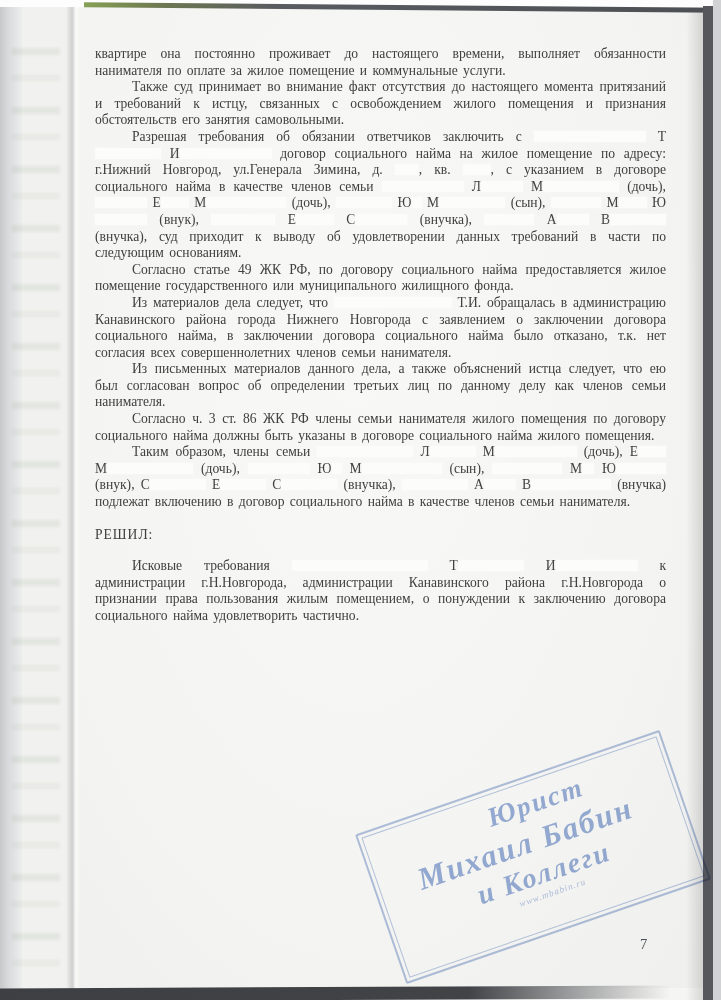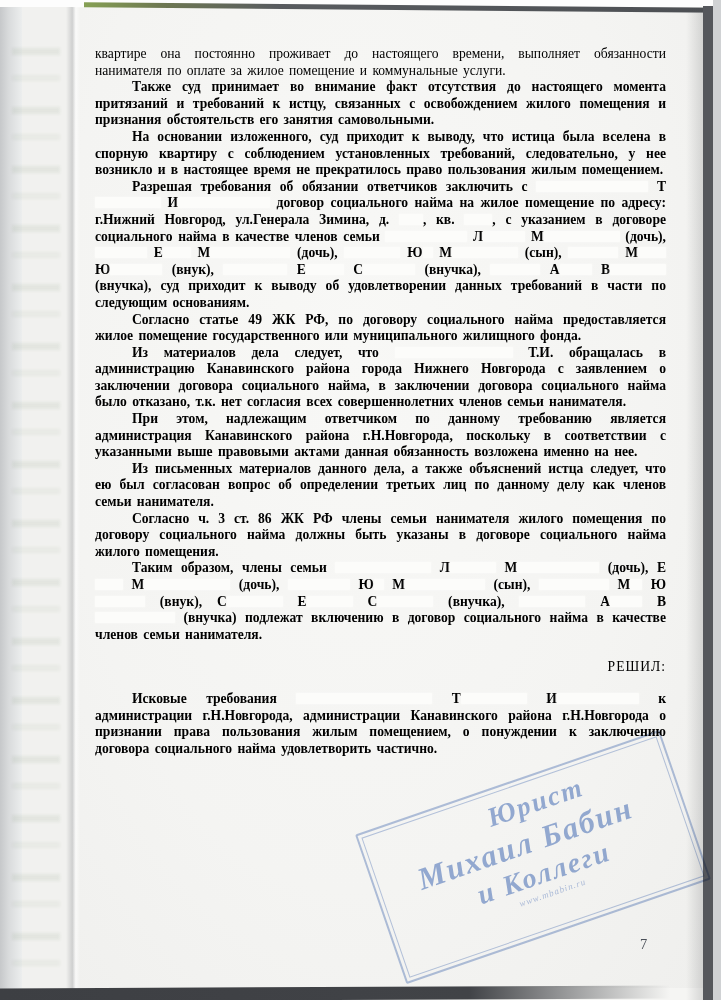--- a/index.html
+++ b/index.html
@@ -20,25 +20,25 @@
   .edge-right-shadow{position:absolute;left:686px;top:8px;width:17px;height:992px;
         background:linear-gradient(90deg,rgba(70,72,76,0) 0%,rgba(70,72,76,.18) 100%);}
   .edge-right-dark{position:absolute;left:703px;top:6px;width:10px;height:994px;background:#55575c;}
   .edge-right-light{position:absolute;left:713px;top:0;width:8px;height:1000px;background:#d0d2d4;}
   .edge-bottom-dark{position:absolute;left:0px;top:987px;width:670px;height:13px;transform:rotate(-.25deg);
         background:linear-gradient(90deg,#3d3f43 0%,#414347 70%,rgba(65,67,71,0) 100%);}
   .paper-light{position:absolute;left:72px;top:8px;width:631px;height:980px;
         background:radial-gradient(ellipse at 45% 35%,#f8f8f6 0%,#f4f4f2 60%,#efefed 100%);}
   
   .flow{position:absolute;left:95px;top:46px;width:571px;
-        font-size:13.6px;line-height:16.6px;color:#000000;text-align:justify;
+        font-size:13.6px;line-height:16.6px;color:#404040;text-align:justify;
         word-spacing:.14em;}
   .para{margin:0;}
-  .para.indent{text-indent:37px;font-weight:bold;}
-  .para.center{text-align:right;text-indent:0;letter-spacing:1px;}
+  .para.indent{text-indent:37px;}
+  .para.center{text-align:left;text-indent:0;letter-spacing:1px;}
   .redact{display:inline-block;height:11px;background:#fcfcfa;border-radius:1px;
         box-shadow:0 0 3px rgba(252,252,250,.95);margin-bottom:-1px;}
   .pagenum{position:absolute;left:640px;top:936px;font-size:14.5px;color:#4a4f58;}
   
   .stamp{position:absolute;left:372px;top:778px;width:318px;height:154px;
         transform:rotate(-19deg);border:2px solid rgba(118,148,203,.55);
         mix-blend-mode:multiply;border-radius:2px;}
   .stamp-inner{position:absolute;left:3px;top:3px;right:3px;bottom:3px;
         border:1px solid rgba(118,148,203,.5);text-align:center;overflow:visible;}
   .stamp-t{font-style:italic;font-weight:bold;color:rgba(124,154,209,.78);
@@ -61,25 +61,23 @@
   <div class="edge-top-white"></div>
   <div class="edge-top-line"></div>
   <div class="edge-right-shadow"></div>
   <div class="edge-right-dark"></div>
   <div class="edge-right-light"></div>
   <div class="edge-bottom-dark"></div>
 
   <div class="flow">
       <p class="para">квартире она постоянно проживает до настоящего времени, выполняет обязанности нанимателя по оплате за жилое помещение и коммунальные услуги.</p>
       <p class="para indent">Также суд принимает во внимание факт отсутствия до настоящего момента притязаний и требований к истцу, связанных с освобождением жилого помещения и признания обстоятельств его занятия самовольными.</p>
-      <p class="para indent">На основании изложенного, суд приходит к выводу, что истица была вселена в спорную квартиру с соблюдением установленных требований, следовательно, у нее возникло и в настоящее время не прекратилось право пользования жилым помещением.</p>
       <p class="para indent">Разрешая требования об обязании ответчиков заключить с <span class="redact" style="width: 112px;"></span> Т<span class="redact" style="width: 66px;"></span> И<span class="redact" style="width: 92px;"></span> договор социального найма на жилое помещение по адресу: г.Нижний Новгород, ул.Генерала Зимина, д. <span class="redact" style="width: 24px;"></span>, кв. <span class="redact" style="width: 28px;"></span>, с указанием в договоре социального найма в качестве членов семьи <span class="redact" style="width: 82px;"></span> Л<span class="redact" style="width: 42px;"></span> М<span class="redact" style="width: 76px;"></span> (дочь), <span class="redact" style="width: 52px;"></span> Е<span class="redact" style="width: 28px;"></span> М<span class="redact" style="width: 80px;"></span> (дочь), <span class="redact" style="width: 56px;"></span> Ю<span class="redact" style="width: 10px;"></span> М<span class="redact" style="width: 66px;"></span> (сын), <span class="redact" style="width: 50px;"></span> М<span class="redact" style="width: 28px;"></span> Ю<span class="redact" style="width: 52px;"></span> (внук), <span class="redact" style="width: 64px;"></span> Е<span class="redact" style="width: 38px;"></span> С<span class="redact" style="width: 52px;"></span> (внучка), <span class="redact" style="width: 50px;"></span> А<span class="redact" style="width: 32px;"></span> В<span class="redact" style="width: 56px;"></span> (внучка), суд приходит к выводу об удовлетворении данных требований в части по следующим основаниям.</p>
       <p class="para indent">Согласно статье 49 ЖК РФ, по договору социального найма предоставляется жилое помещение государственного или муниципального жилищного фонда.</p>
       <p class="para indent">Из материалов дела следует, что <span class="redact" style="width: 118px;"></span> Т.И. обращалась в администрацию Канавинского района города Нижнего Новгорода с заявлением о заключении договора социального найма, в заключении договора социального найма было отказано, т.к. нет согласия всех совершеннолетних членов семьи нанимателя.</p>
-      <p class="para indent">При этом, надлежащим ответчиком по данному требованию является администрация Канавинского района г.Н.Новгорода, поскольку в соответствии с указанными выше правовыми актами данная обязанность возложена именно на нее.</p>
       <p class="para indent">Из письменных материалов данного дела, а также объяснений истца следует, что ею был согласован вопрос об определении третьих лиц по данному делу как членов семьи нанимателя.</p>
       <p class="para indent">Согласно ч. 3 ст. 86 ЖК РФ члены семьи нанимателя жилого помещения по договору социального найма должны быть указаны в договоре социального найма жилого помещения.</p>
       <p class="para indent">Таким образом, члены семьи <span class="redact" style="width: 96px;"></span> Л<span class="redact" style="width: 46px;"></span> М<span class="redact" style="width: 82px;"></span> (дочь), Е<span class="redact" style="width: 28px;"></span> М<span class="redact" style="width: 86px;"></span> (дочь), <span class="redact" style="width: 62px;"></span> Ю<span class="redact" style="width: 10px;"></span> М<span class="redact" style="width: 80px;"></span> (сын), <span class="redact" style="width: 70px;"></span> М<span class="redact" style="width: 12px;"></span> Ю<span class="redact" style="width: 50px;"></span> (внук), С<span class="redact" style="width: 56px;"></span> Е<span class="redact" style="width: 46px;"></span> С<span class="redact" style="width: 56px;"></span> (внучка), <span class="redact" style="width: 66px;"></span> А<span class="redact" style="width: 32px;"></span> В<span class="redact" style="width: 80px;"></span> (внучка) подлежат включению в договор социального найма в качестве членов семьи нанимателя.</p>
       <p class="para center" style="margin-top: 16px;">РЕШИЛ:</p>
       <p class="para indent" style="margin-top: 15px;">Исковые требования <span class="redact" style="width: 136px;"></span> Т<span class="redact" style="width: 66px;"></span> И<span class="redact" style="width: 82px;"></span> к администрации г.Н.Новгорода, администрации Канавинского района г.Н.Новгорода о признании права пользования жилым помещением, о понуждении к заключению договора социального найма удовлетворить частично.</p>
     </div>
 
   <div class="stamp">
     <div class="stamp-inner">
       <div class="stamp-t stamp-l1">Юрист</div>

